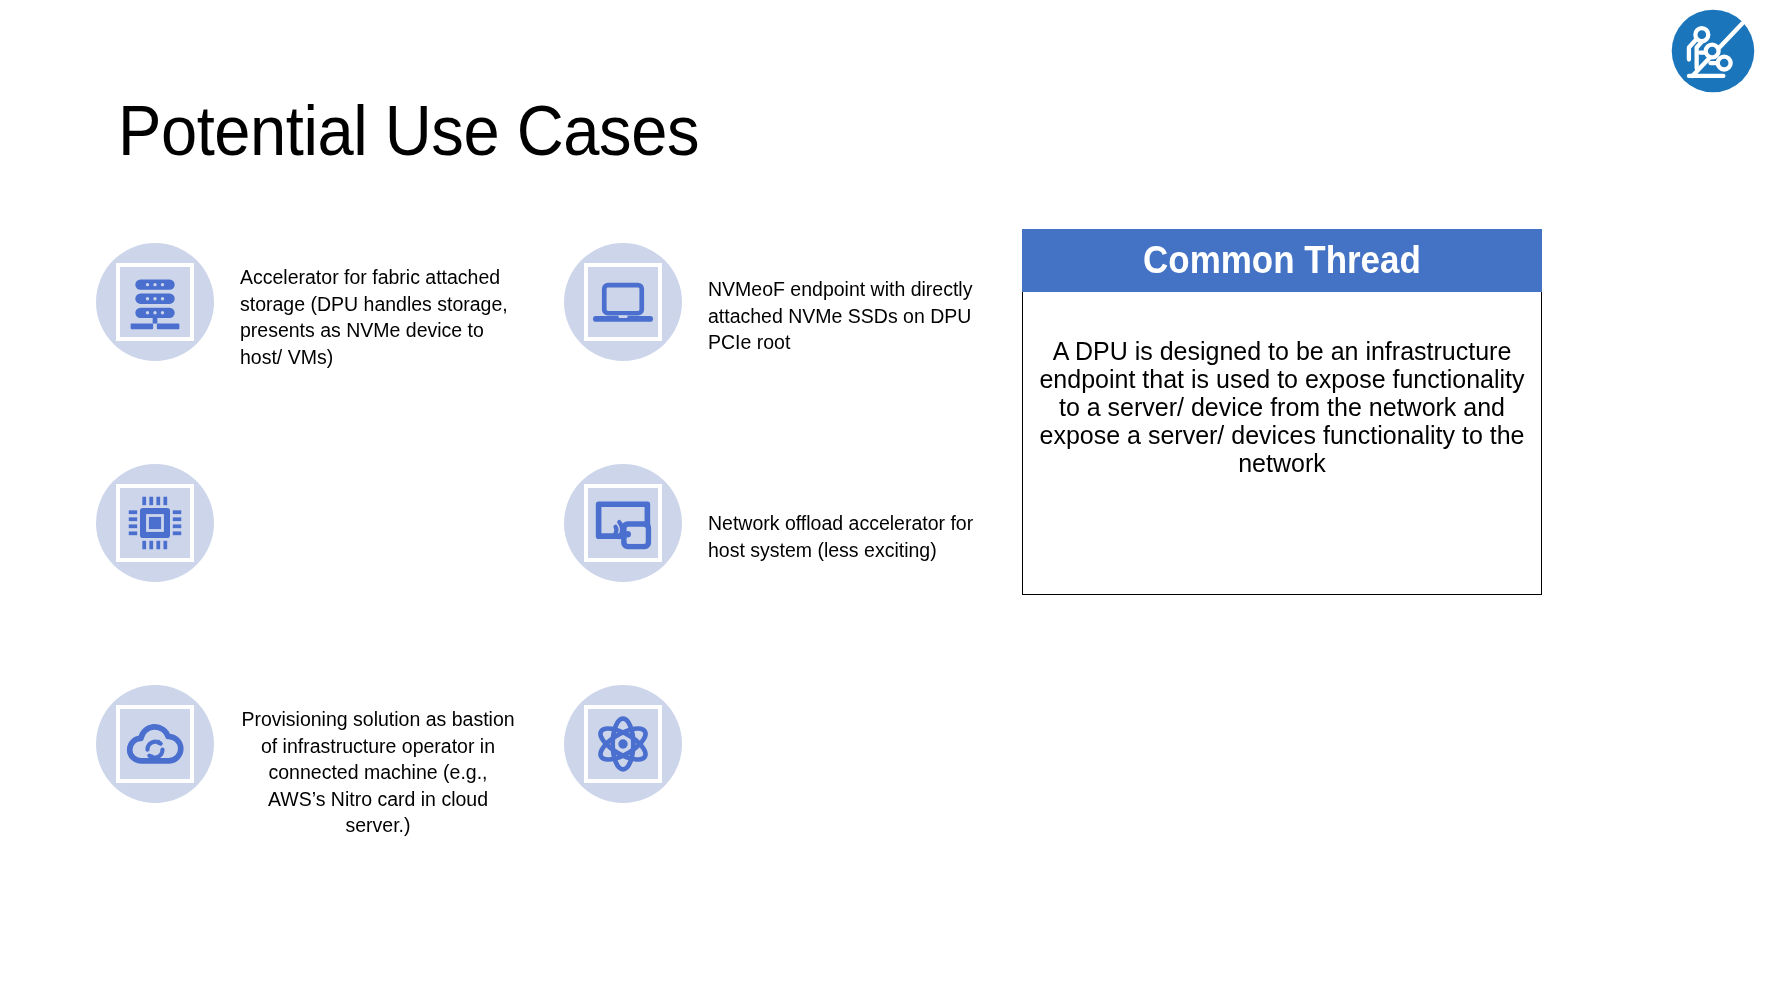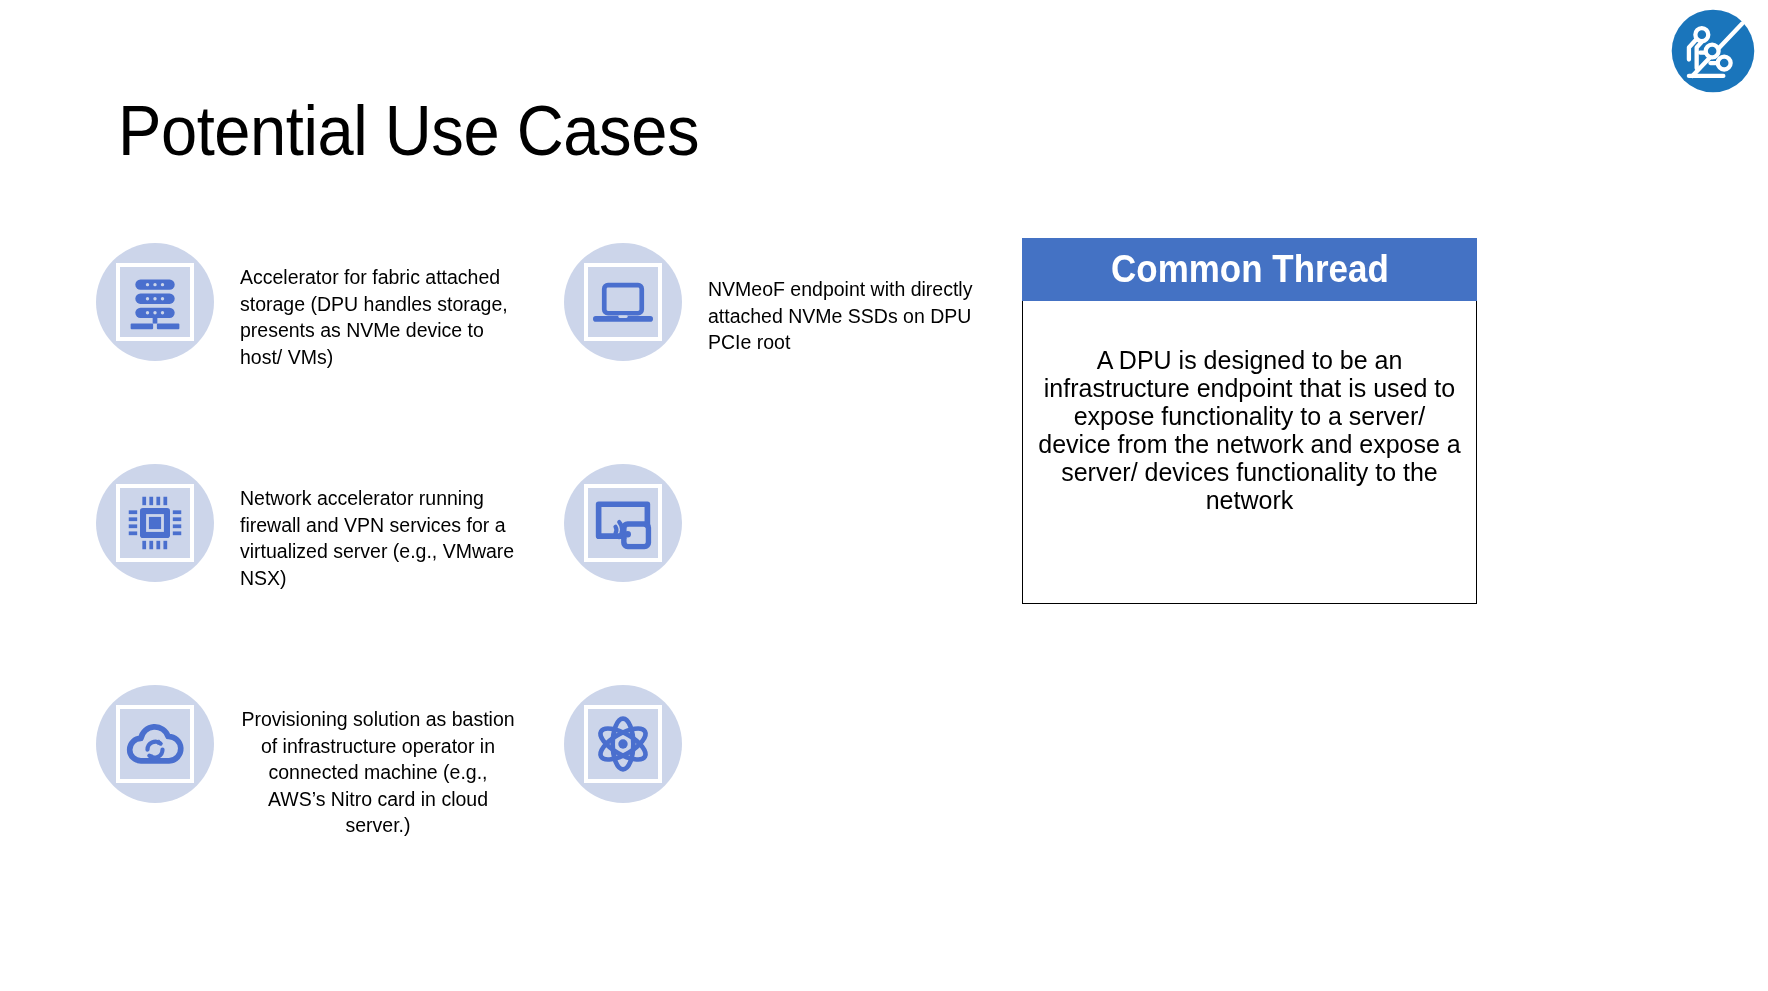--- a/index.html
+++ b/index.html
@@ -108,22 +108,22 @@
   .row-1 .col-right .case-text { padding-top: 33px; }
   .row-2 .col-left  .case-text { padding-top: 21px; }
   .row-2 .col-right .case-text { padding-top: 46px; }
   .row-3 .col-left  .case-text { padding-top: 21px; text-align: center; }
   .row-3 .col-right .case-text { padding-top: 33px; }
 
   
   .panel {
     position: absolute;
     left: 1022px;
-    top: 238px;
-    width: 455px;
+    top: 229px;
+    width: 520px;
   }
   .panel-header {
     background: #4472c4;
     height: 63px;
     display: flex;
     align-items: center;
     justify-content: center;
   }
   .panel-header-text {
     font-family: "Liberation Sans Narrow", "Liberation Sans", sans-serif;
@@ -243,37 +243,37 @@
               <rect x="4" y="33.5" width="9" height="4"></rect>
                 <rect x="4" y="41" width="9" height="4"></rect>
               <rect x="51" y="18.5" width="9" height="4"></rect>
                 <rect x="51" y="26" width="9" height="4"></rect>
               <rect x="51" y="33.5" width="9" height="4"></rect>
                 <rect x="51" y="41" width="9" height="4"></rect>
             </g>
             <rect x="24" y="24" width="16" height="16" fill="none" stroke="#ccd5ea" stroke-width="3"></rect>
           </svg>
         </div>
-        <div class="case-text">Network accelerator running firewall and VPN services for a virtualized server (e.g., VMware NSX)</div>
       </div>
 
       <div class="case col-right">
         <div class="icon-badge">
           <div class="icon-frame"></div>
           <svg viewBox="0 0 64 64" aria-hidden="true">
             <path d="M6 12 H58 V34 H40 V46 H6 Z" fill="none" stroke="#4a6fce" stroke-width="6" stroke-linejoin="round"></path>
             <rect x="33" y="33" width="26" height="24" rx="4" fill="none" stroke="#4a6fce" stroke-width="6"></rect>
             <rect x="36" y="36" width="20" height="18" rx="2" fill="#ccd5ea"></rect>
             <g fill="none" stroke="#4a6fce" stroke-width="4.5" stroke-linecap="round">
               <path d="M28 31 A12 12 0 0 1 28 47"></path>
               <path d="M24 36 A7 7 0 0 1 24 43"></path>
             </g>
             <circle cx="37" cy="44" r="3.5" fill="#4a6fce"></circle>
           </svg>
         </div>
+        <div class="case-text">Network offload accelerator for host system (less exciting)</div>
       </div>
 
     </div>
 
     <div class="case-row row-3">
 
       <div class="case col-left">
         <div class="icon-badge">
           <div class="icon-frame"></div>
           <svg viewBox="0 0 64 64" aria-hidden="true">

